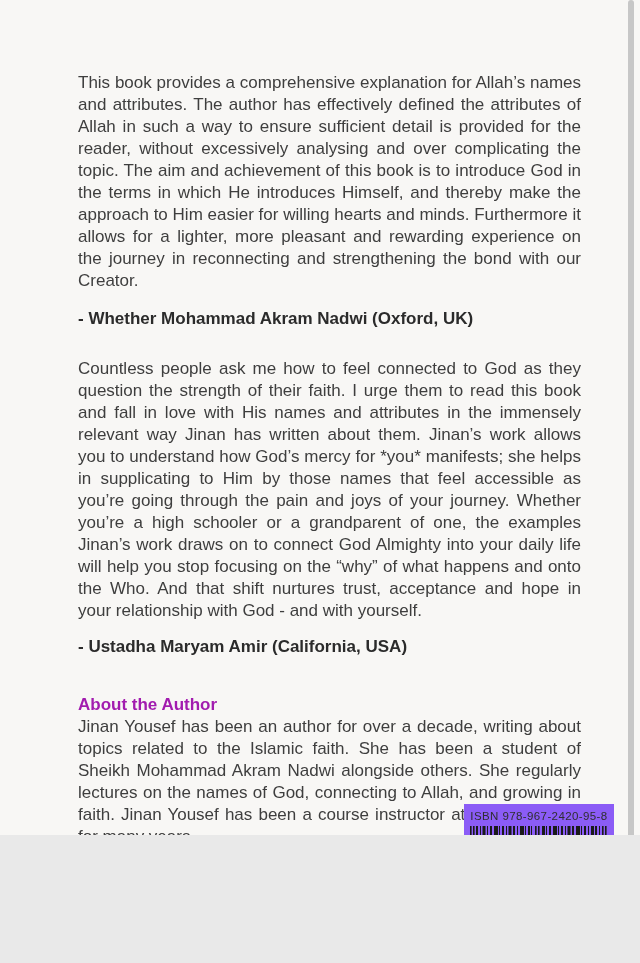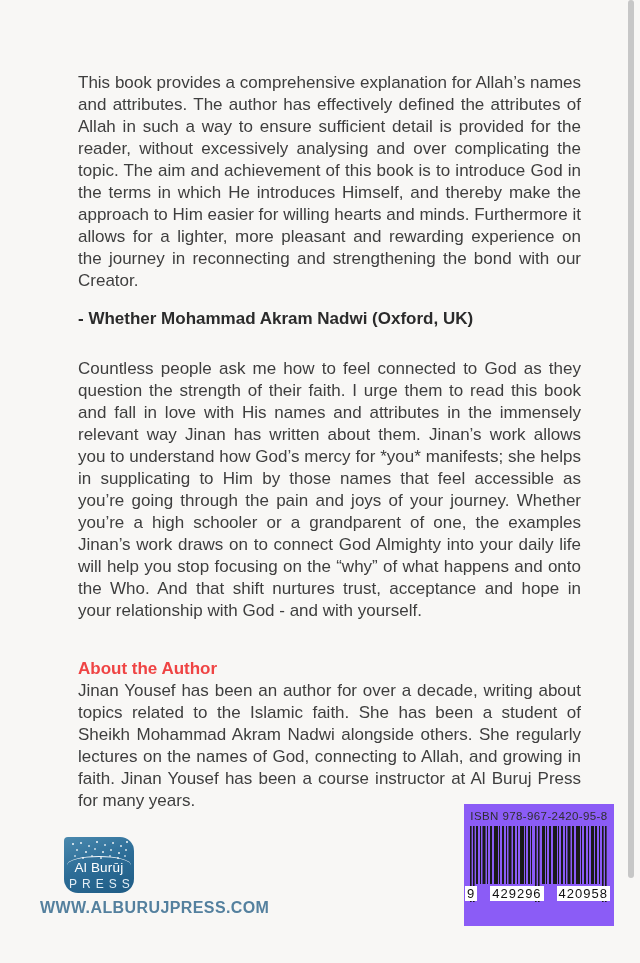--- a/index.html
+++ b/index.html
@@ -1,19 +1,19 @@
 <!DOCTYPE html>
 <html><head>
 <meta charset="utf-8">
 <style>
   * { margin: 0; padding: 0; box-sizing: border-box; }
   html, body { background: #e9e9e9; }
   .canvas {
     position: relative;
-    width: 640px; height: 963px;
+    width: 640px; height: 835px;
     background: #f8f7f5;
     overflow: hidden;
     font-family: "Liberation Sans", "DejaVu Sans", sans-serif;
   }
   
   .content {
     position: absolute;
     left: 78px; top: 72px; width: 503px;
     color: #3e3e3e;
   }
@@ -30,21 +30,21 @@
     font-weight: bold;
     color: #2b2b2b;
   }
   .para-2 { margin-top: 28px; }
   .attr-2 { margin-top: 14px; }
   .about-heading {
     margin-top: 36px;
     font-size: 17px;
     line-height: 22px;
     font-weight: bold;
-    color: #ef4444;
+    color: #a21caf;
   }
   
   .logo {
     position: absolute;
     left: 64px; top: 837px;
     width: 70px; height: 56px;
     background: linear-gradient(160deg, #4a89ae 0%, #2d6d97 48%, #1f5c85 100%);
     border-radius: 4px 14px 14px 14px;
     overflow: hidden;
   }
@@ -112,20 +112,21 @@
 </style>
 </head>
 <body>
 
 <div class="canvas">
 
   <div class="content">
     <p class="para">This book provides a comprehensive explanation for Allah’s names and attributes. The author has effectively defined the attributes of Allah in such a way to ensure sufficient detail is provided for the reader, without excessively analysing and over complicating the topic. The aim and achievement of this book is to introduce God in the terms in which He introduces Himself, and thereby make the approach to Him easier for willing hearts and minds. Furthermore it allows for a lighter, more pleasant and rewarding experience on the journey in reconnecting and strengthening the bond with our Creator.</p>
     <p class="attr">- Whether Mohammad Akram Nadwi (Oxford, UK)</p>
     <p class="para para-2">Countless people ask me how to feel connected to God as they question the strength of their faith. I urge them to read this book and fall in love with His names and attributes in the immensely relevant way Jinan has written about them. Jinan’s work allows you to understand how God’s mercy for *you* manifests; she helps in supplicating to Him by those names that feel accessible as you’re going through the pain and joys of your journey. Whether you’re a high schooler or a grandparent of one, the examples Jinan’s work draws on to connect God Almighty into your daily life will help you stop focusing on the “why” of what happens and onto the Who. And that shift nurtures trust, acceptance and hope in your relationship with God - and with yourself.</p>
+    <p class="attr attr-2">- Ustadha Maryam Amir (California, USA)</p>
     <h3 class="about-heading">About the Author</h3>
     <p class="para">Jinan Yousef has been an author for over a decade, writing about topics related to the Islamic faith. She has been a student of Sheikh Mohammad Akram Nadwi alongside others. She regularly lectures on the names of God, connecting to Allah, and growing in faith. Jinan Yousef has been a course instructor at Al Buruj Press for many years.</p>
   </div>
 
   <div class="logo">
     <span class="logo-dots"></span>
     <span class="logo-arc"></span>
     <span class="logo-line1">Al Burūj</span>
     <span class="logo-line2">PRESS</span>
   </div>

